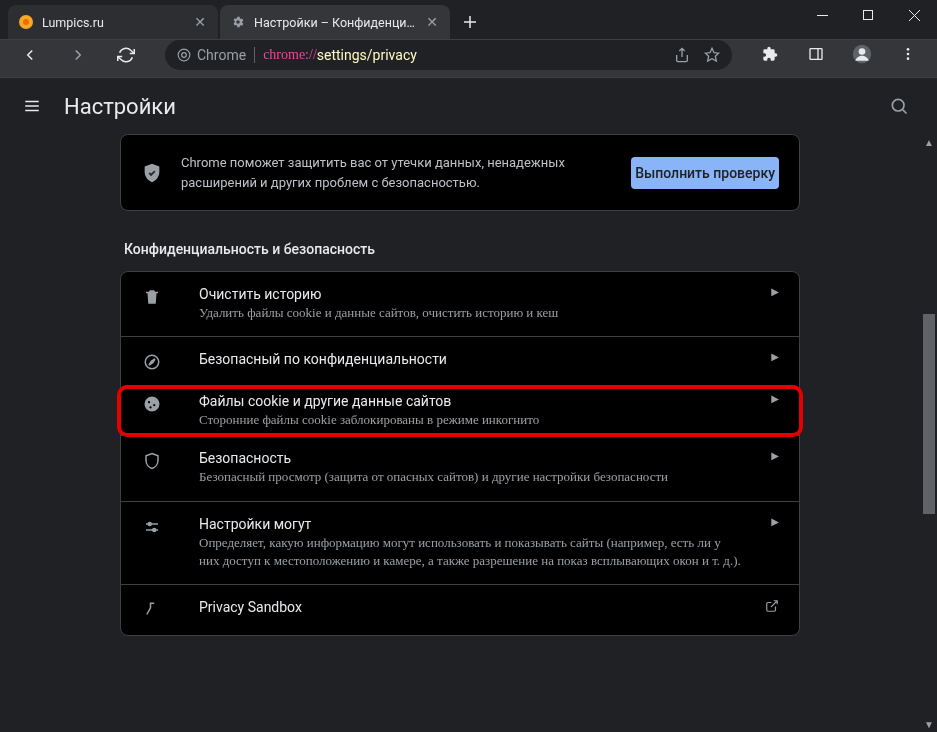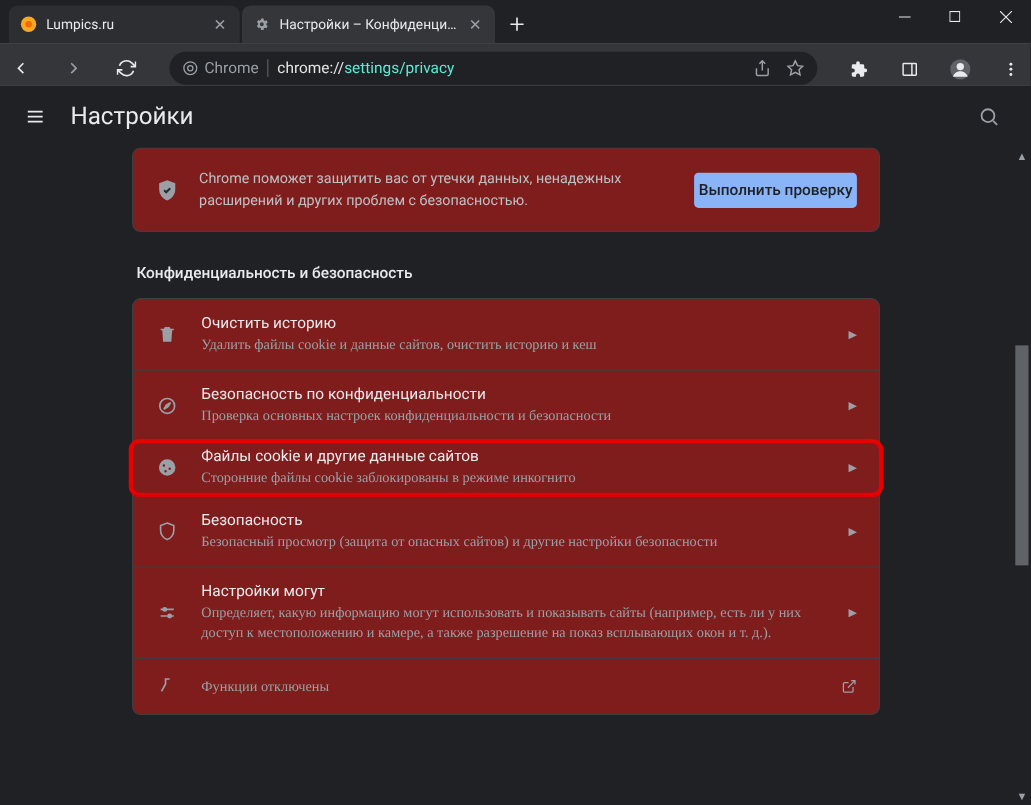--- a/index.html
+++ b/index.html
@@ -11,57 +11,57 @@
 .tab { display: flex; align-items: center; height: 34px; padding: 0 10px; border-radius: 8px 8px 0 0; background: #2d2e31; margin-right: 2px; min-width: 210px; max-width: 230px; font-size: 12.5px; color: #e8eaed; position: relative;}
 .tab.active { background: #35363a; }
 .tab .favicon { width: 16px; height: 16px; margin-right: 8px; display: flex; align-items: center; justify-content: center; flex-shrink: 0;}
 .tab .tab-title { flex: 1; white-space: nowrap; overflow: hidden; text-overflow: ellipsis; }
 .tab .tab-close { width: 16px; height: 16px; margin-left: 6px; color: #9aa0a6; display: flex; align-items: center; justify-content: center; font-size: 14px; cursor: pointer;}
 .newtab { width: 28px; height: 28px; display: flex; align-items: center; justify-content: center; color: #e8eaed; cursor: pointer; margin-left: 4px; margin-bottom: 3px;}
 .win-controls { display: flex; height: 30px; align-self: flex-start;}
 .win-btn { width: 46px; height: 30px; display: flex; align-items: center; justify-content: center; color: #e8eaed; cursor:pointer;}
 
 
-.addrbar { height: 38px; background: #35363a; display: flex; align-items: flex-end; padding: 0 4px; gap: 18px; border-bottom: 1px solid #3c4043;}
+.addrbar { height: 38px; background: #35363a; display: flex; align-items: flex-start; padding: 0 15px; gap: 18px; border-bottom: 1px solid #3c4043;}
 .nav-btn { width: 30px; height: 30px; display: flex; align-items: center; justify-content: center; color: #9aa0a6; cursor: pointer; border-radius: 50%;}
 .nav-btn.enabled { color: #e8eaed; }
 .omnibox { flex: 1; height: 30px; background: #202124; border-radius: 15px; display: flex; align-items: center; padding: 0 12px; margin: 0 6px; font-size: 14px; color: #9aa0a6;}
 .omnibox .chrome-chip { color: #9aa0a6; display: flex; align-items: center; gap: 6px; padding-right: 8px; border-right: 1px solid #5f6368; margin-right: 8px;}
-.omnibox .url-seg1 { color: #e5e5e5; }
-.omnibox .url-seg2 { color: #5eead4; }
+.omnibox .url-seg1 { color: #ec4899; font-family: Liberation Serif, serif; }
+.omnibox .url-seg2 { color: #fef9c3; }
 .omnibox-right { margin-left: auto; display: flex; gap: 14px; align-items: center;}
 .tool-icon { width: 28px; height: 28px; display:flex; align-items:center; justify-content:center; color:#e8eaed; cursor:pointer;}
 
 
 .settings-header { height: 56px; display: flex; align-items: center; padding: 0 20px; color: #e8eaed;}
 .menu-btn { width: 24px; height: 24px; margin-right: 20px; cursor: pointer; color: #e8eaed; display: flex; align-items: center; justify-content:center;}
 .settings-title { font-size: 22px; font-weight: 400; }
 .search-btn { margin-left: auto; width: 36px; height: 36px; display:flex; align-items:center; justify-content:center; cursor:pointer; color:#9aa0a6;}
 
 
 .content-wrap { position: relative; height: calc(732px - 40px - 38px - 56px); overflow: hidden;}
 .content { padding: 0 30px 0 120px; }
 .scrollbar { position: absolute; right: 0; top: 0; width: 16px; height: 100%; background: #202124;}
 .scrollbar-thumb { position: absolute; right: 2px; width: 12px; background: #5f6368; border-radius: 0; top: 180px; height: 200px;}
 .scrollbar-arrow { position:absolute; right:0; width:16px; height:16px; color:#9aa0a6; display:flex; align-items:center; justify-content:center; font-size:10px;}
 .scrollbar-arrow.up { top: 0;} .scrollbar-arrow.down { bottom: 0;}
 
 
-.card { background: #7f1d1d; border-radius: 8px; border: 1px solid #3c4043; max-width: 680px;}
+.card { background: #000000; border-radius: 8px; border: 1px solid #3c4043; max-width: 680px;}
 .safety-card { display: flex; align-items: center; padding: 18px 20px; gap: 18px; margin-bottom: 30px;}
 .safety-icon { width: 22px; height:22px; color: #9aa0a6; flex-shrink: 0; display:flex; align-items:center; justify-content:center;}
 .safety-text { flex: 1; font-size: 13px; color: #bdc1c6; line-height: 1.5;}
 .safety-btn { background: #8ab4f8; color: #202124; border: none; padding: 8px 4px; border-radius: 4px; font-size: 14px; font-weight: 500; cursor: pointer;}
 
 
 .section-head { font-size: 14px; font-weight: 500; color: #e8eaed; margin-bottom: 14px; padding-left: 4px;}
 
 
 .rows-card { padding: 0; }
-.row { display: flex; align-items: center; padding: 14px 20px; border-top: 1px solid #3c4043; cursor: pointer; position: relative;}
+.row { display: flex; align-items: flex-start; padding: 14px 20px; border-top: 1px solid #3c4043; cursor: pointer; position: relative; gap: 16px;}
 .row:first-child { border-top: none;}
 .row-icon { width: 22px; height: 22px; margin-right: 20px; color: #9aa0a6; flex-shrink: 0; display:flex; align-items:center; justify-content:center;}
 .row-body { flex: 1; min-width: 0;}
 .row-title { font-size: 14px; color: #e8eaed; margin-bottom: 2px;}
 .row-sub { font-size: 13px; color: #9aa0a6; line-height: 1.4; font-family: Liberation Serif, serif;}
 .row-arrow { color: #9aa0a6; margin-left: 12px; font-size: 10px;}
 
 .highlight { border: 4px solid #e60000; border-radius: 10px; margin: -2px -4px; padding: 4px 20px;}
 
 svg { display: block; }
@@ -233,22 +233,21 @@
       </div>
 
       <div class="row">
         <div class="row-icon">
             <svg width="18" height="18" viewBox="0 0 24 24" fill="none" stroke="#9aa0a6" stroke-width="2">
               <circle cx="12" cy="12" r="9"></circle>
               <polygon points="16 8 13 13 8 16 11 11" fill="#9aa0a6"></polygon>
             </svg>
           </div>
         <div class="row-body">
-          <div class="row-title">Безопасность по конфиденциальности</div>
-          <div class="row-sub">Проверка основных настроек конфиденциальности и безопасности</div>
+          <div class="row-title">Безопасный по конфиденциальности</div>
         </div>
         <div class="row-arrow">▶</div>
       </div>
 
       <div class="row highlight">
         <div class="row-icon">
             <svg width="18" height="18" viewBox="0 0 24 24" fill="#9aa0a6">
               <path d="M12 2a10 10 0 100 20 10 10 0 000-20zm-4 6a1.5 1.5 0 110 3 1.5 1.5 0 010-3zm2 7a1.5 1.5 0 110 3 1.5 1.5 0 010-3zm5-3a1.5 1.5 0 110 3 1.5 1.5 0 010-3z"></path>
             </svg>
           </div>
@@ -288,21 +287,21 @@
         <div class="row-arrow">▶</div>
       </div>
 
       <div class="row">
         <div class="row-icon">
             <svg width="18" height="18" viewBox="0 0 24 24" fill="none" stroke="#9aa0a6" stroke-width="2">
               <path d="M9 3h6M10 3v6l-5 9a2 2 0 002Human: 2h14a2 2 0 002-2l-5-9V3"></path>
             </svg>
           </div>
         <div class="row-body">
-          <div class="row-sub">Функции отключены</div>
+          <div class="row-title">Privacy Sandbox</div>
         </div>
         <div class="row-arrow">
             <svg width="14" height="14" viewBox="0 0 24 24" fill="none" stroke="#9aa0a6" stroke-width="2">
               <path d="M18 13v6a2 2 0 01-2 2H5a2 2 0 01-2-2V8a2 2 0 012-2h6M15 3h6v6M10 14L21 3"></path>
             </svg>
           </div>
       </div>
 
     </div>
   </div>

